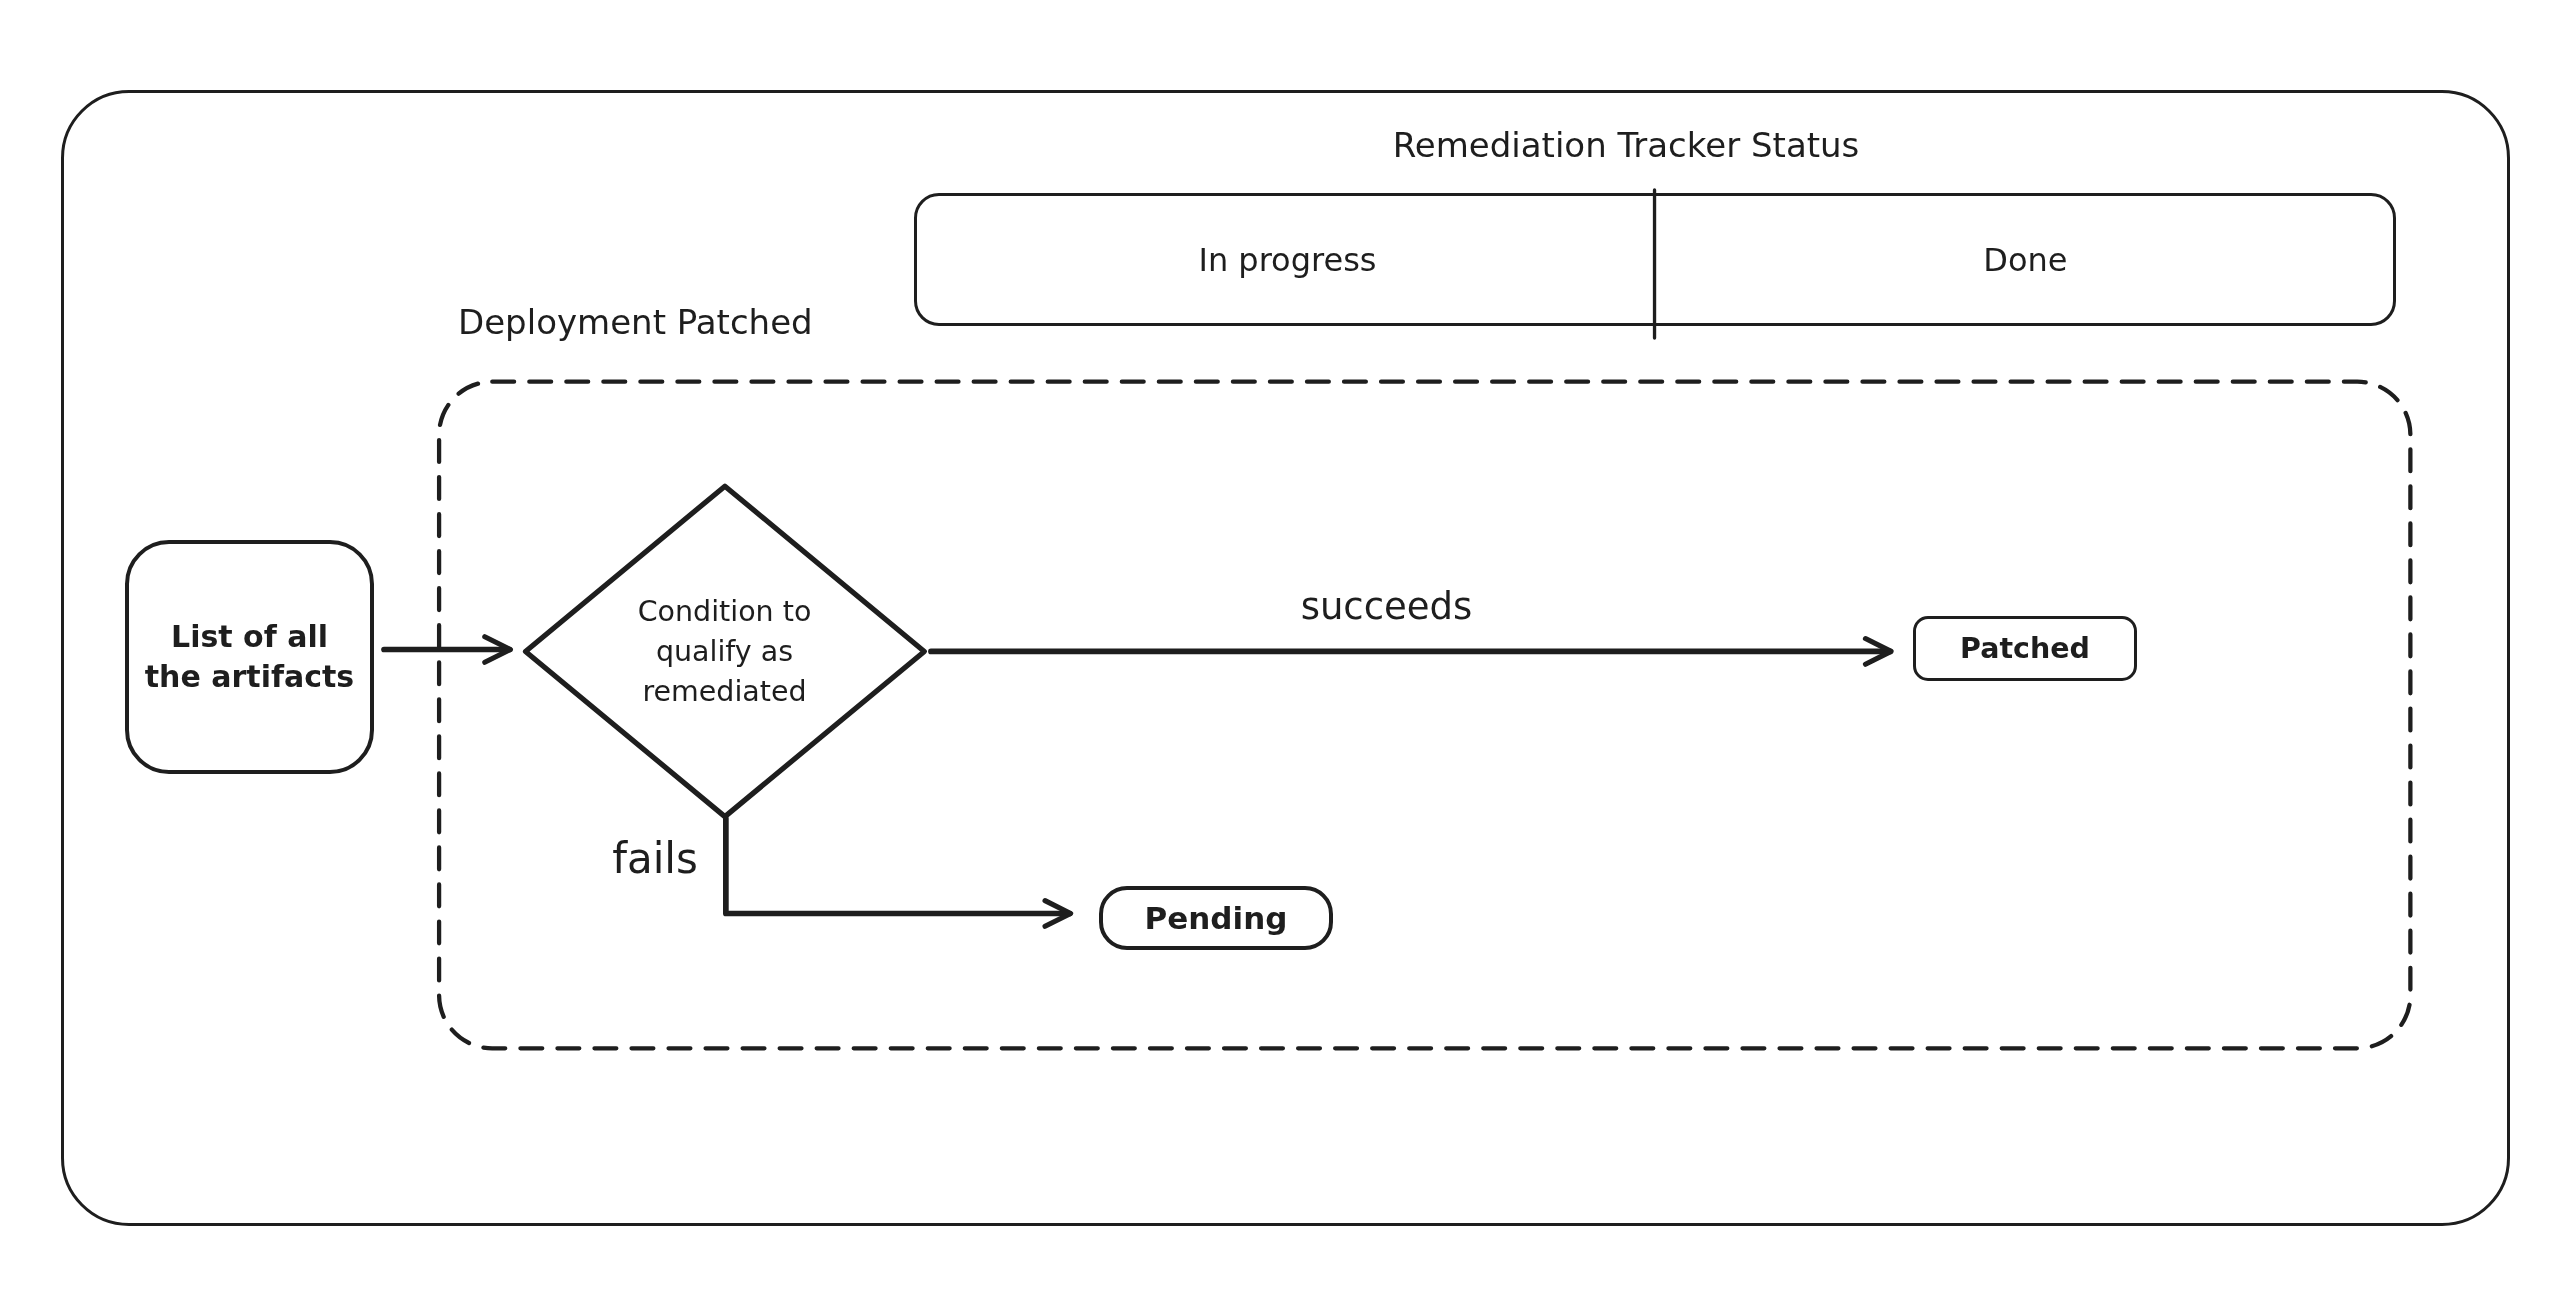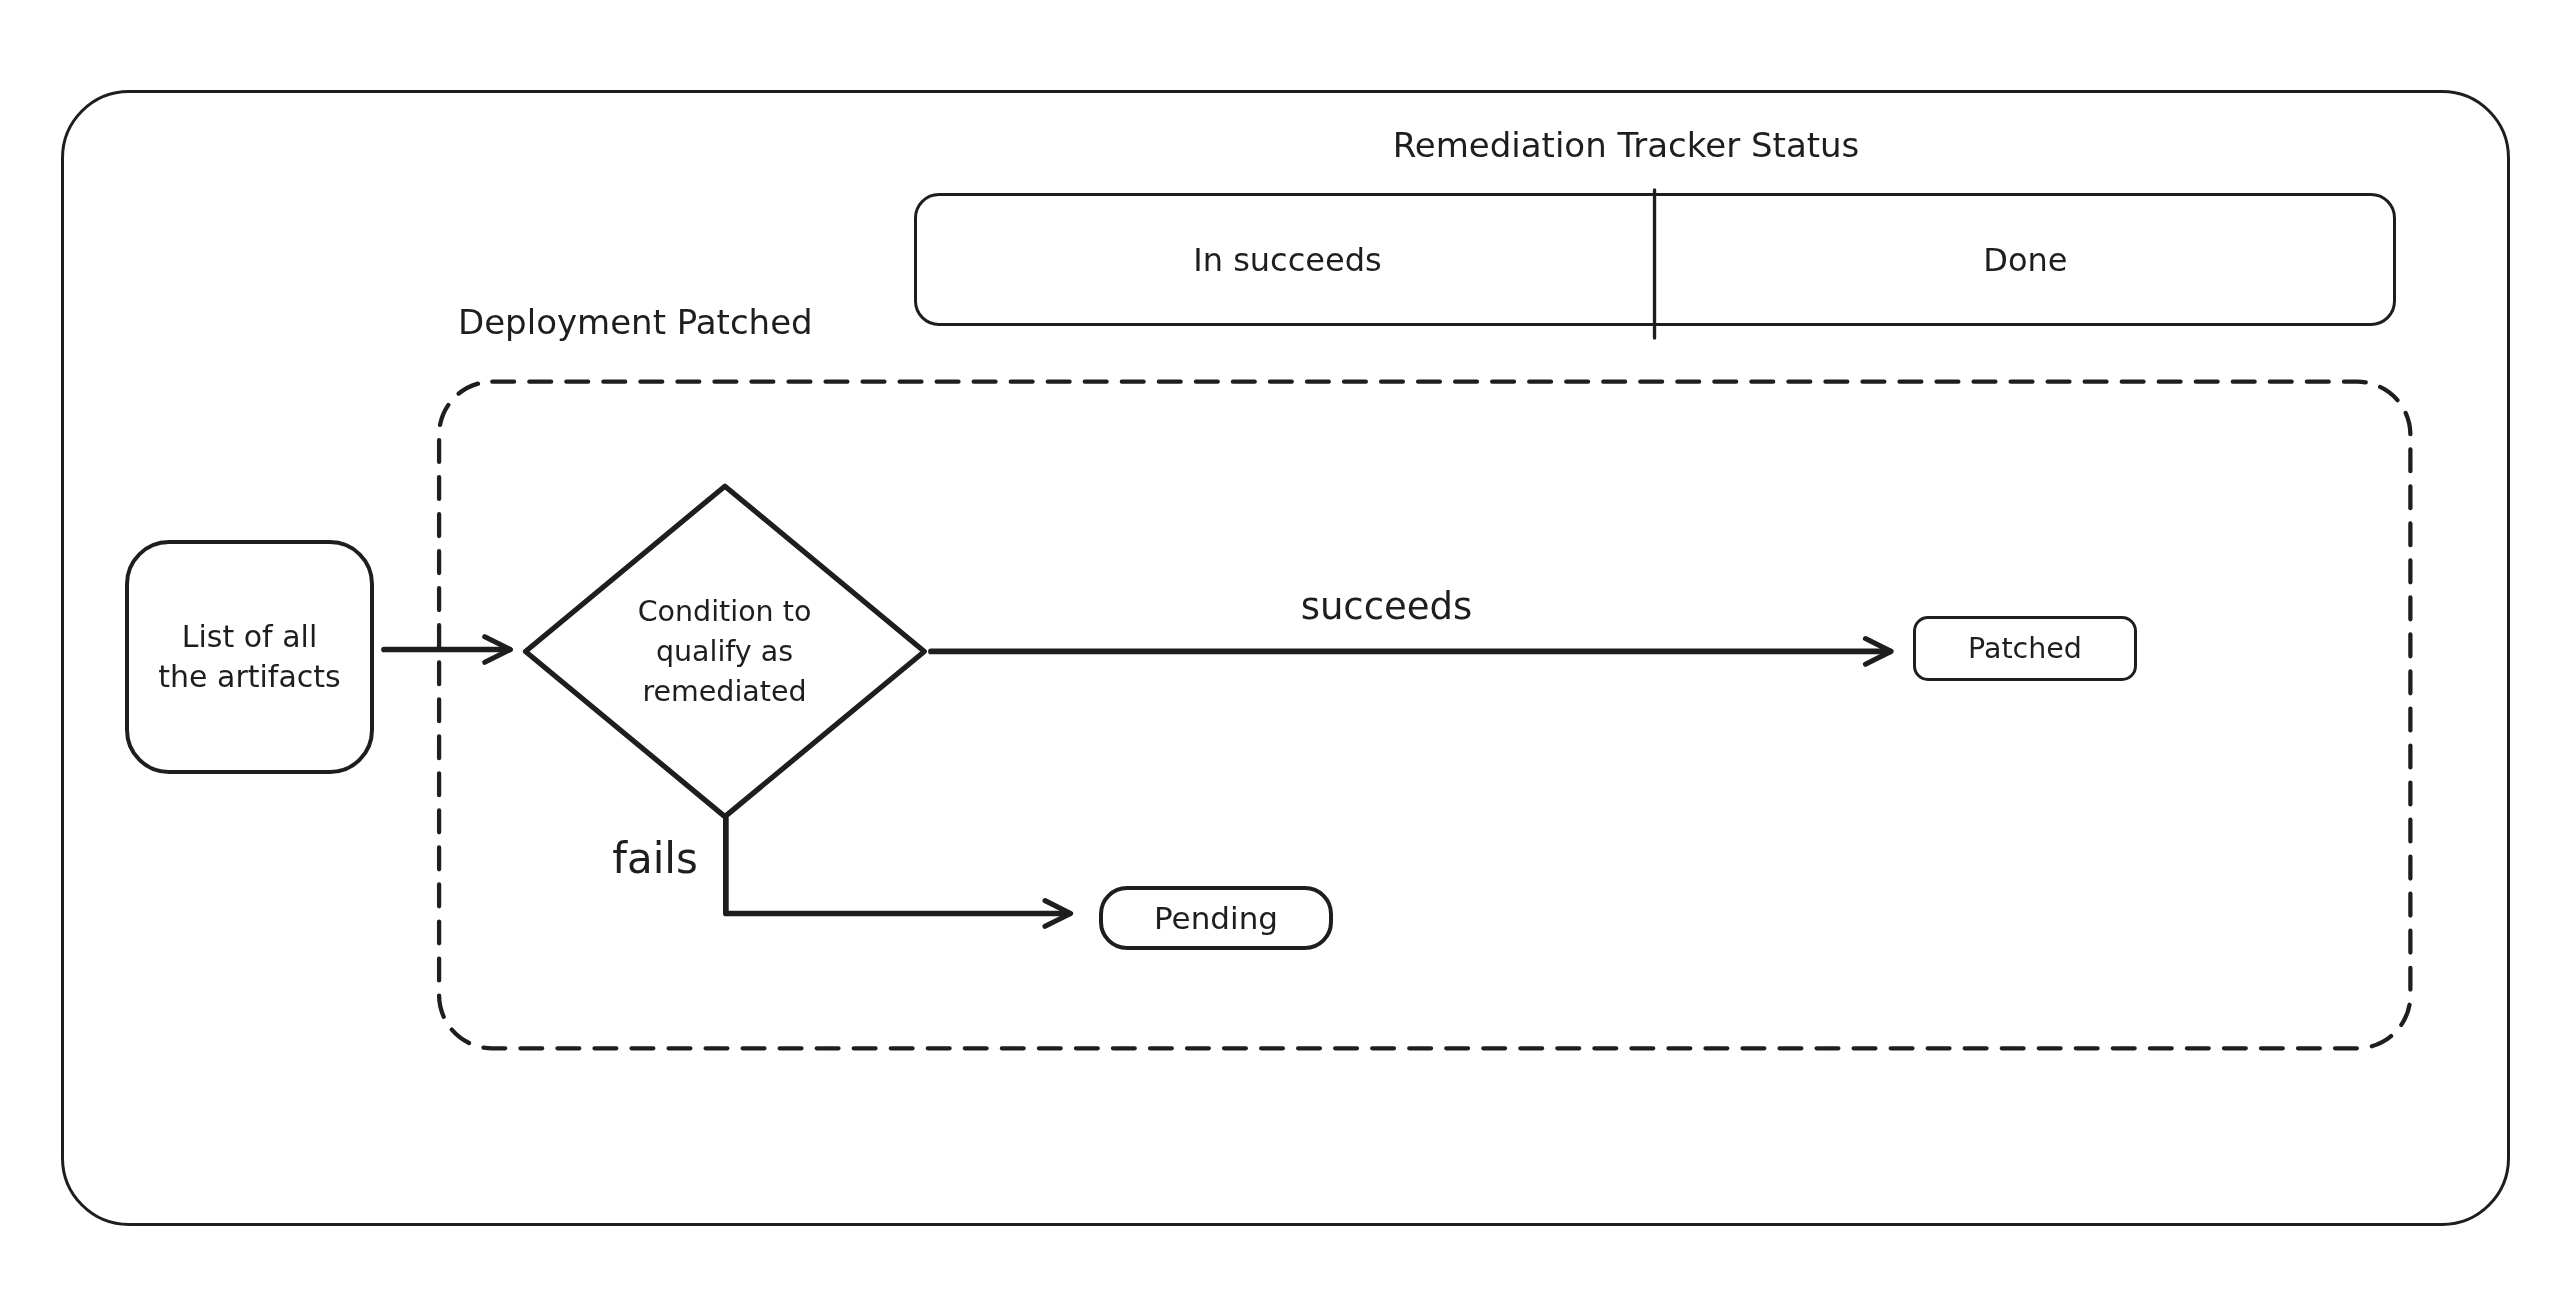--- a/index.html
+++ b/index.html
@@ -51,20 +51,21 @@
   .node-box {
     position: absolute;
     border: 4.7px solid #1e1e1e;
     background: #ffffff;
     display: flex;
     flex-direction: column;
     align-items: center;
     justify-content: center;
     text-align: center;
     z-index: 1;
+    font-weight: bold;
   }
   .artifacts-box {
     left: 125px; top: 540px;
     width: 249px; height: 234px;
     border-radius: 44px;
     font-size: 30px;
     line-height: 40px;
   }
   .patched-box {
     left: 1913px; top: 616px;
@@ -129,21 +130,21 @@
 </style>
 </head>
 <body>
 
 <div id="canvas">
 
   <div class="outer-frame"></div>
 
   <div class="tracker-bar">
     <div class="tracker-segment seg-left">
-      <span>In succeeds</span>
+      <span>In progress</span>
     </div>
     <div class="tracker-segment seg-right">
       <span>Done</span>
     </div>
   </div>
 
   <div class="node-box artifacts-box">
     <span>List of all</span>
     <span>the artifacts</span>
   </div>

